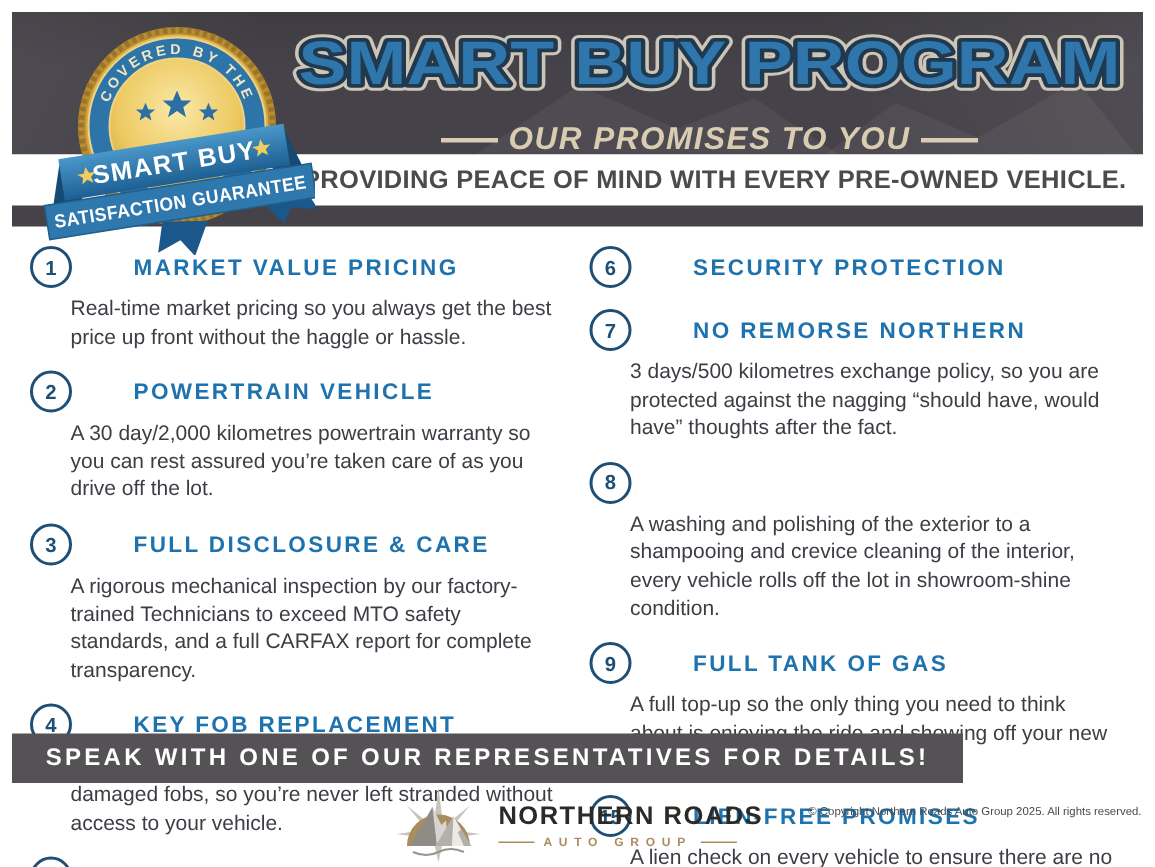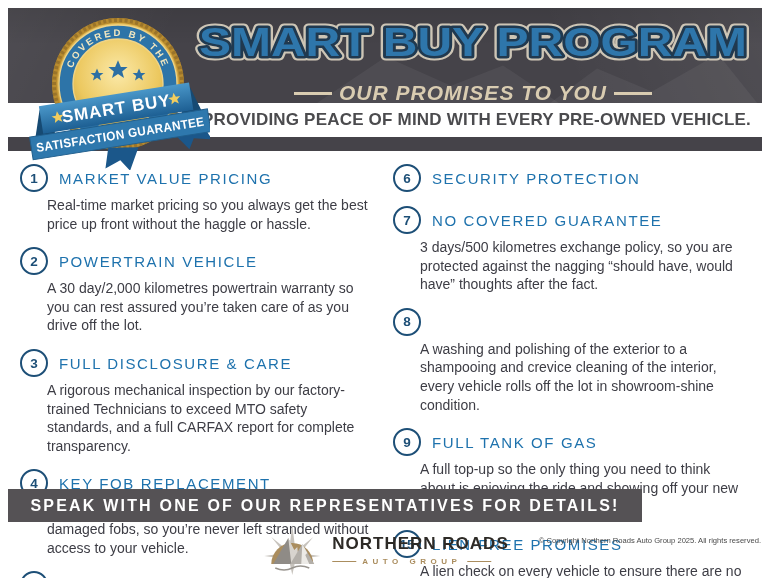--- a/index.html
+++ b/index.html
@@ -36,21 +36,21 @@
   
   .badge{position:absolute;left:26px;top:8px;width:184px;height:162px;z-index:6;}
   
   .content{position:absolute;left:8px;top:152px;width:754px;display:flex;}
   .col{width:377px;box-sizing:border-box;padding:12px 4px 0 12px;}
   .col-right{padding-left:8px;}
   .promise{margin-bottom:14px;}
   .promise-head{display:flex;align-items:center;gap:11px;}
   .num-circle{flex:0 0 auto;width:24px;height:24px;border:2.5px solid var(--circle-navy,#1d4f77);border-radius:50%;
     display:flex;align-items:center;justify-content:center;font-size:13.5px;font-weight:bold;color:var(--circle-navy,#1d4f77);background:#fff;}
-  .promise-title{font-size:15px;font-weight:normal;letter-spacing:1.6px;color:var(--accent-blue,#1e72ad);white-space:nowrap;}
+  .promise-title{font-size:15px;font-weight:bold;letter-spacing:1.6px;color:var(--accent-blue,#1e72ad);white-space:nowrap;margin-left:30px;}
   .promise-desc{margin:4px 0 0 27px;width:326px;font-size:14px;line-height:1.33;color:var(--body-text,#3d3d45);}
   
   .footnote{position:absolute;left:16px;top:500px;font-size:11px;color:#2e2e2e;}
   .cta-banner{position:absolute;left:8px;top:489px;width:634px;height:33px;background:var(--banner-bg,#555255);
     display:flex;align-items:center;justify-content:center;}
   .cta-text{color:#ffffff;font-size:16px;font-weight:bold;letter-spacing:2.2px;white-space:nowrap;}
   .footer-logo{position:absolute;left:50%;top:525px;transform:translateX(-50%);display:flex;align-items:center;gap:9px;}
   .logo-emblem{display:block;}
   .brand-name{font-size:17px;font-weight:bold;letter-spacing:1px;color:#2d2a26;white-space:nowrap;}
   .brand-sub-row{display:flex;align-items:center;gap:6px;margin-top:3px;}
@@ -190,21 +190,21 @@
       <div class="promise">
         <div class="promise-head">
           <div class="num-circle">6</div>
           <div class="promise-title">SECURITY PROTECTION</div>
         </div>
       </div>
 
       <div class="promise">
         <div class="promise-head">
           <div class="num-circle">7</div>
-          <div class="promise-title">NO COVERED GUARANTEE</div>
+          <div class="promise-title">NO REMORSE NORTHERN</div>
         </div>
         <div class="promise-desc">3 days/500 kilometres exchange policy, so you are protected against the nagging “should have, would have” thoughts after the fact.</div>
       </div>
 
       <div class="promise">
         <div class="promise-head">
           <div class="num-circle">8</div>
         </div>
         <div class="promise-desc">A washing and polishing of the exterior to a shampooing and crevice cleaning of the interior, every vehicle rolls off the lot in showroom-shine condition.</div>
       </div>

